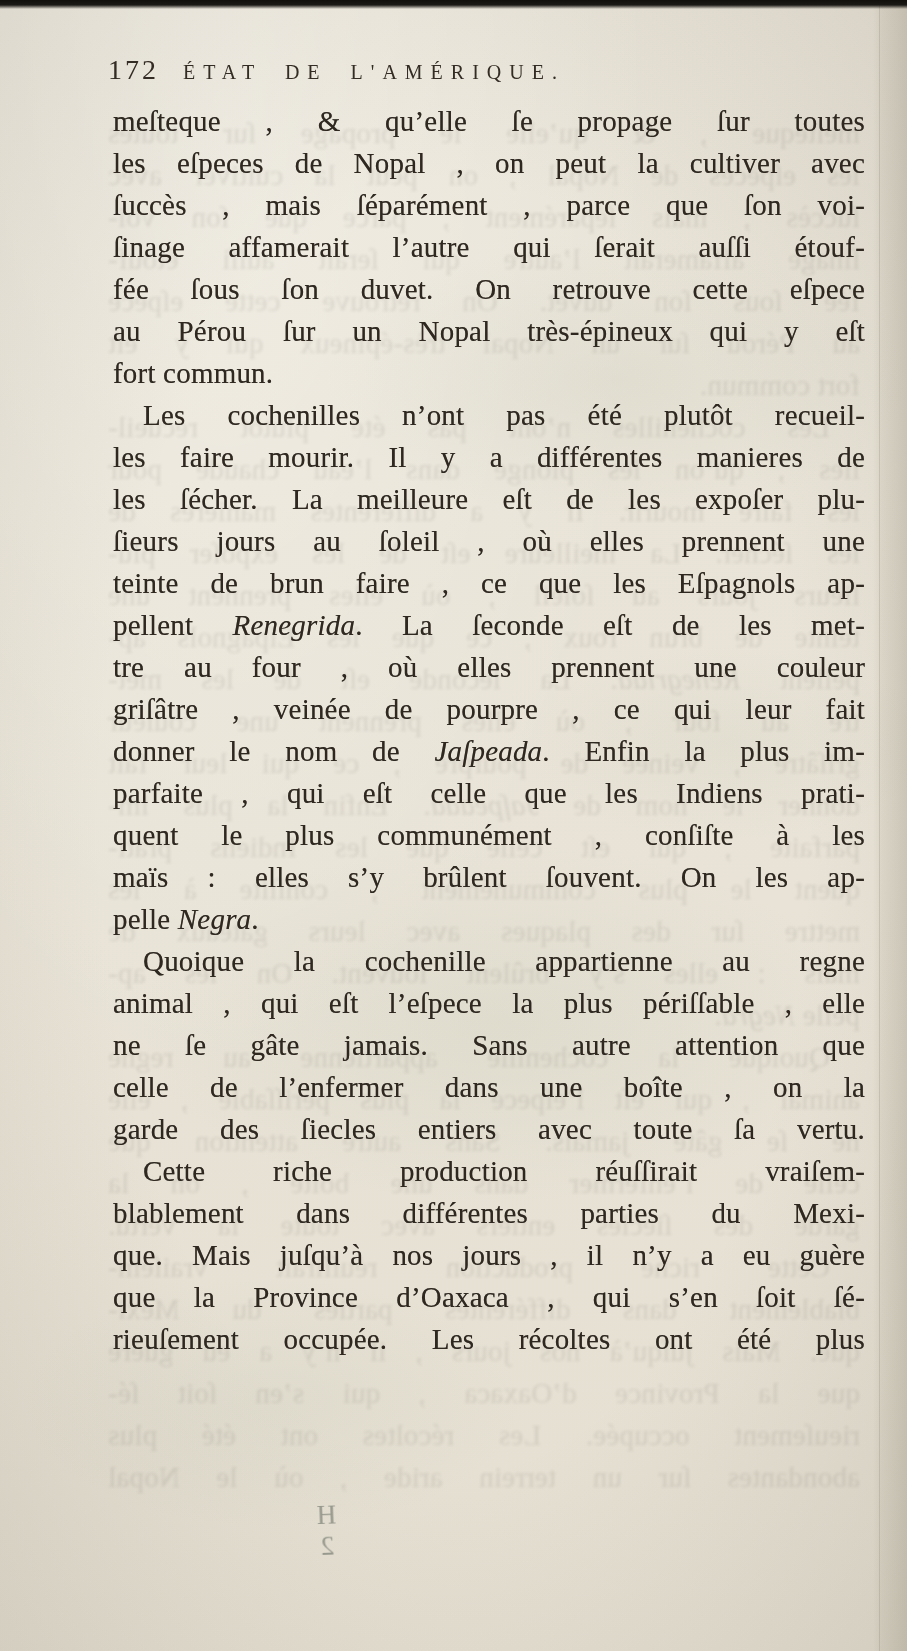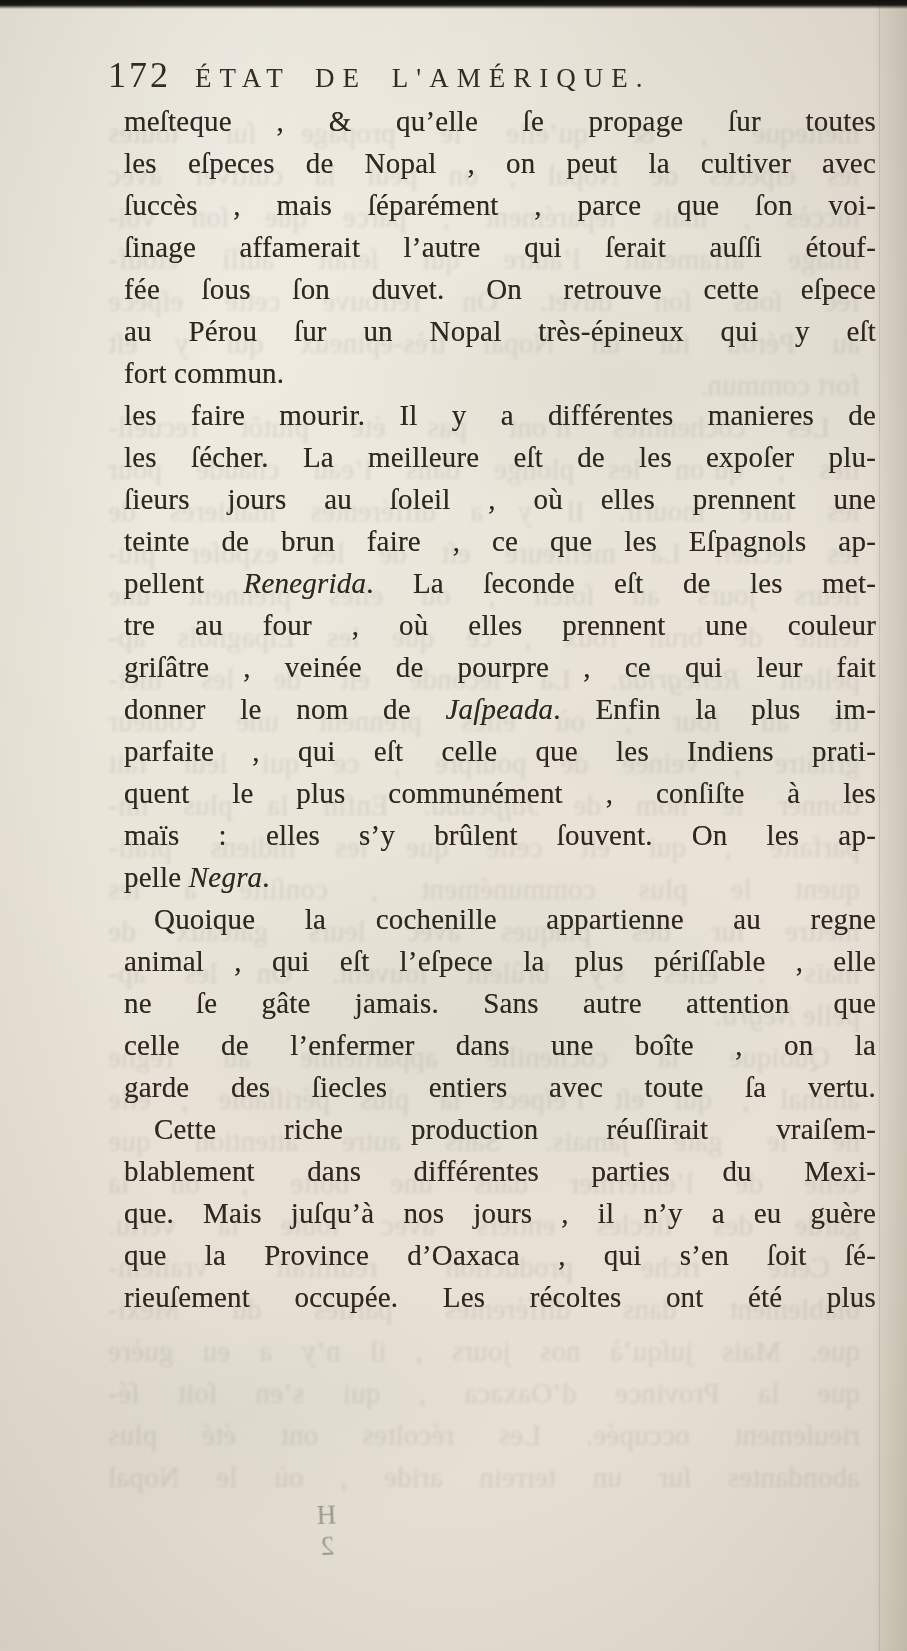--- a/index.html
+++ b/index.html
@@ -68,35 +68,35 @@
     color: #2e2821;
   }
   .running-header {
     position: absolute;
     top: 54px;
     left: 0;
     width: 100%;
     white-space: nowrap;
   }
   .page-number {
-    font-size: 36px;
+    font-size: 28px;
     letter-spacing: 3px;
     color: #332c24;
   }
   .running-title {
     margin-left: 24px;
-    font-size: 27px;
+    font-size: 20px;
     letter-spacing: 8px;
     word-spacing: 10px;
     color: #332c24;
   }
   .body-lines {
     position: absolute;
     top: 100px;
-    left: 16px;
+    left: 5px;
     width: 752px;
   }
   .line {
     height: 42px;
     line-height: 42px;
     font-size: 29px;
     text-align: justify;
     text-align-last: justify;
     letter-spacing: 0.2px;
     color: #2e2821;
@@ -170,20 +170,21 @@
     </div>
 
     <div class="body-lines" id="body-lines">
         <div class="line">meſteque , &amp; qu’elle ſe propage ſur toutes</div>
         <div class="line">les eſpeces de Nopal , on peut la cultiver avec</div>
         <div class="line">ſuccès , mais ſéparément , parce que ſon voi-</div>
         <div class="line">ſinage affamerait l’autre qui ſerait auſſi étouf-</div>
         <div class="line">fée ſous ſon duvet. On retrouve cette eſpece</div>
         <div class="line">au Pérou ſur un Nopal très-épineux qui y eſt</div>
         <div class="line nojust">fort commun.</div>
+        <div class="line indent">Les cochenilles n’ont pas été plutôt recueil-</div>
         <div class="line">les faire mourir. Il y a différentes manieres de</div>
         <div class="line">les ſécher. La meilleure eſt de les expoſer plu-</div>
         <div class="line">ſieurs jours au ſoleil , où elles prennent une</div>
         <div class="line">teinte de brun faire , ce que les Eſpagnols ap-</div>
         <div class="line">pellent <i>Renegrida</i>. La ſeconde eſt de les met-</div>
         <div class="line">tre au four , où elles prennent une couleur</div>
         <div class="line">griſâtre , veinée de pourpre , ce qui leur fait</div>
         <div class="line">donner le nom de <i>Jaſpeada</i>. Enfin la plus im-</div>
         <div class="line">parfaite , qui eſt celle que les Indiens prati-</div>
         <div class="line">quent le plus communément , conſiſte à les</div>

